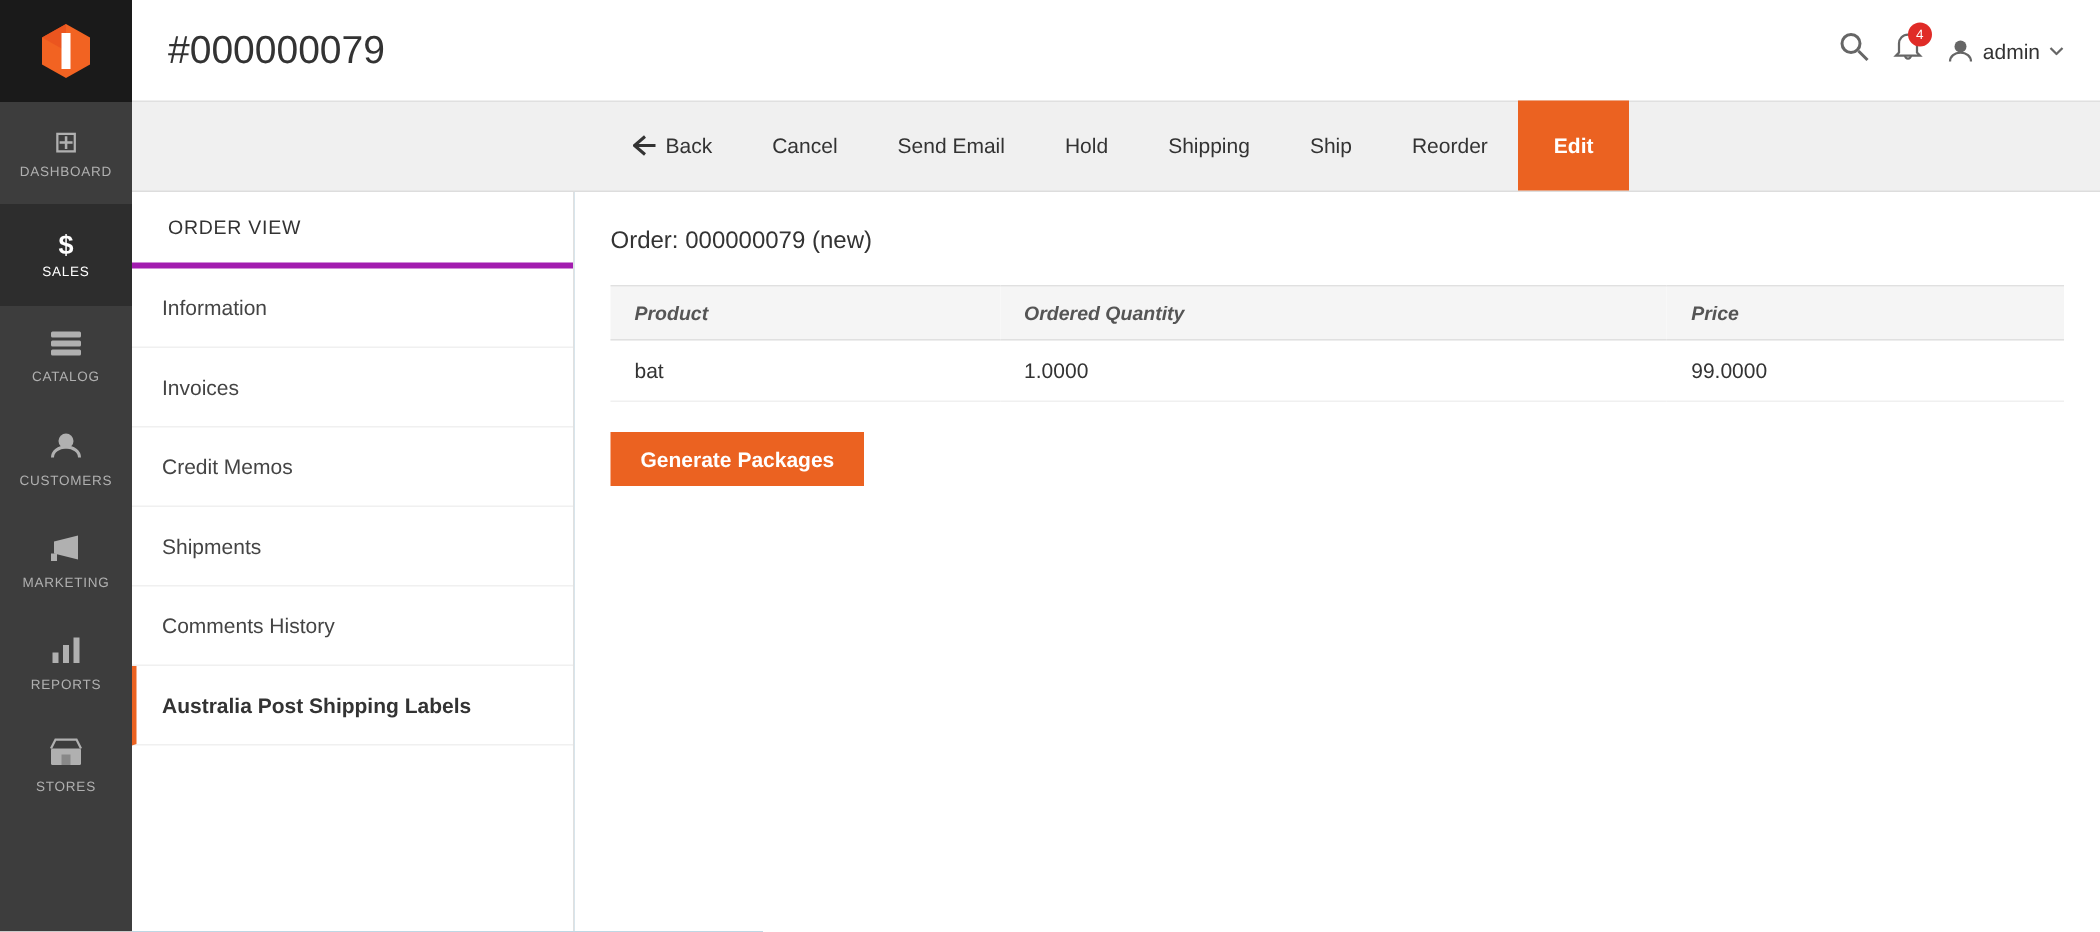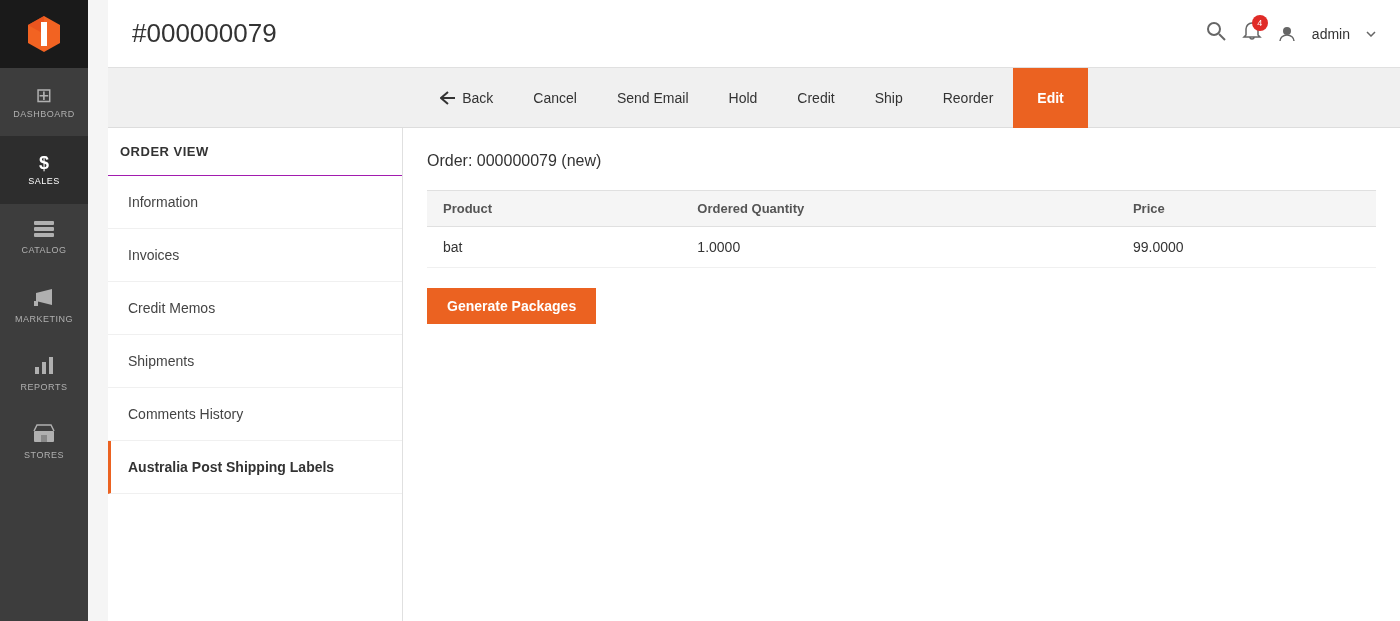--- a/index.html
+++ b/index.html
@@ -58,21 +58,20 @@
       line-height: 1.2;
     }
 
     
     .main {
       flex: 1;
       display: flex;
       flex-direction: column;
       background: #0369a1;
       overflow: hidden;
-      margin-left: 20px;
     }
 
     
     .header {
       background: #fff;
       height: 68px;
       display: flex;
       align-items: center;
       padding: 0 24px;
       border-bottom: 1px solid #e0e0e0;
@@ -105,33 +104,33 @@
       border-radius: 50%;
       width: 16px;
       height: 16px;
       display: flex;
       align-items: center;
       justify-content: center;
     }
     .admin-user {
       display: flex;
       align-items: center;
-      gap: 16px;
+      gap: 6px;
       color: #333;
       font-size: 14px;
       cursor: pointer;
     }
 
     
     .toolbar {
       background: #f0f0f0;
       border-bottom: 1px solid #ddd;
       height: 60px;
       display: flex;
-      align-items: center;
+      align-items: flex-end;
       justify-content: center;
       gap: 0;
       flex-shrink: 0;
       padding: 0 20px;
     }
     .toolbar-btn {
       background: none;
       border: none;
       color: #333;
       font-size: 14px;
@@ -161,27 +160,27 @@
 
     
     .left-nav {
       width: 295px;
       background: #fff;
       border-right: 1px solid #e0e0e0;
       flex-shrink: 0;
       overflow-y: auto;
     }
     .left-nav-header {
-      padding: 16px 12px;
+      padding: 16px 24px;
       font-size: 13px;
-      font-weight: 700;
+      font-weight: 400;
       color: #333;
       text-transform: uppercase;
       letter-spacing: 0.5px;
-      border-bottom: 1px solid #a21caf;
+      border-bottom: 4px solid #a21caf;
     }
     .left-nav-item {
       padding: 18px 20px;
       font-size: 14px;
       color: #444;
       cursor: pointer;
       border-bottom: 1px solid #f0f0f0;
       display: flex;
       align-items: center;
     }
@@ -215,20 +214,21 @@
     }
     .order-table th {
       background: #f5f5f5;
       color: #555;
       font-size: 13px;
       font-weight: 600;
       padding: 10px 16px;
       text-align: left;
       border-bottom: 1px solid #e0e0e0;
       border-top: 1px solid #e0e0e0;
+      font-style: italic;
     }
     .order-table td {
       padding: 12px 16px;
       font-size: 14px;
       color: #333;
       border-bottom: 1px solid #f0f0f0;
     }
 
     
     .generate-btn {
@@ -264,20 +264,29 @@
   </div>
   <div class="sidebar-item">
     <span class="icon">
       <svg width="22" height="18" viewBox="0 0 22 18" fill="none">
           <rect x="1" y="1" width="20" height="4" rx="1" fill="#b0b0b0"></rect>
           <rect x="1" y="7" width="20" height="4" rx="1" fill="#b0b0b0"></rect>
           <rect x="1" y="13" width="20" height="4" rx="1" fill="#b0b0b0"></rect>
         </svg>
     </span>
     <span class="label">CATALOG</span>
+  </div>
+  <div class="sidebar-item">
+    <span class="icon">
+      <svg width="22" height="20" viewBox="0 0 22 20" fill="none">
+          <circle cx="11" cy="7" r="5" fill="#b0b0b0"></circle>
+          <path d="M2 18c0-4 4-7 9-7s9 3 9 7" stroke="#b0b0b0" stroke-width="2" fill="none"></path>
+        </svg>
+    </span>
+    <span class="label">CUSTOMERS</span>
   </div>
   <div class="sidebar-item">
     <span class="icon">
       <svg width="22" height="20" viewBox="0 0 22 20" fill="none">
           <path d="M3 14 L3 6 L19 2 L19 18 Z" fill="#b0b0b0"></path>
           <rect x="1" y="14" width="4" height="5" fill="#b0b0b0"></rect>
         </svg>
     </span>
     <span class="label">MARKETING</span>
   </div>
@@ -349,21 +358,21 @@
     <button class="toolbar-btn">
       <span>Cancel</span>
     </button>
     <button class="toolbar-btn">
       <span>Send Email</span>
     </button>
     <button class="toolbar-btn">
       <span>Hold</span>
     </button>
     <button class="toolbar-btn">
-      <span>Credit</span>
+      <span>Shipping</span>
     </button>
     <button class="toolbar-btn">
       <span>Ship</span>
     </button>
     <button class="toolbar-btn">
       <span>Reorder</span>
     </button>
     <button class="toolbar-btn edit-btn">
       <span>Edit</span>
     </button>

